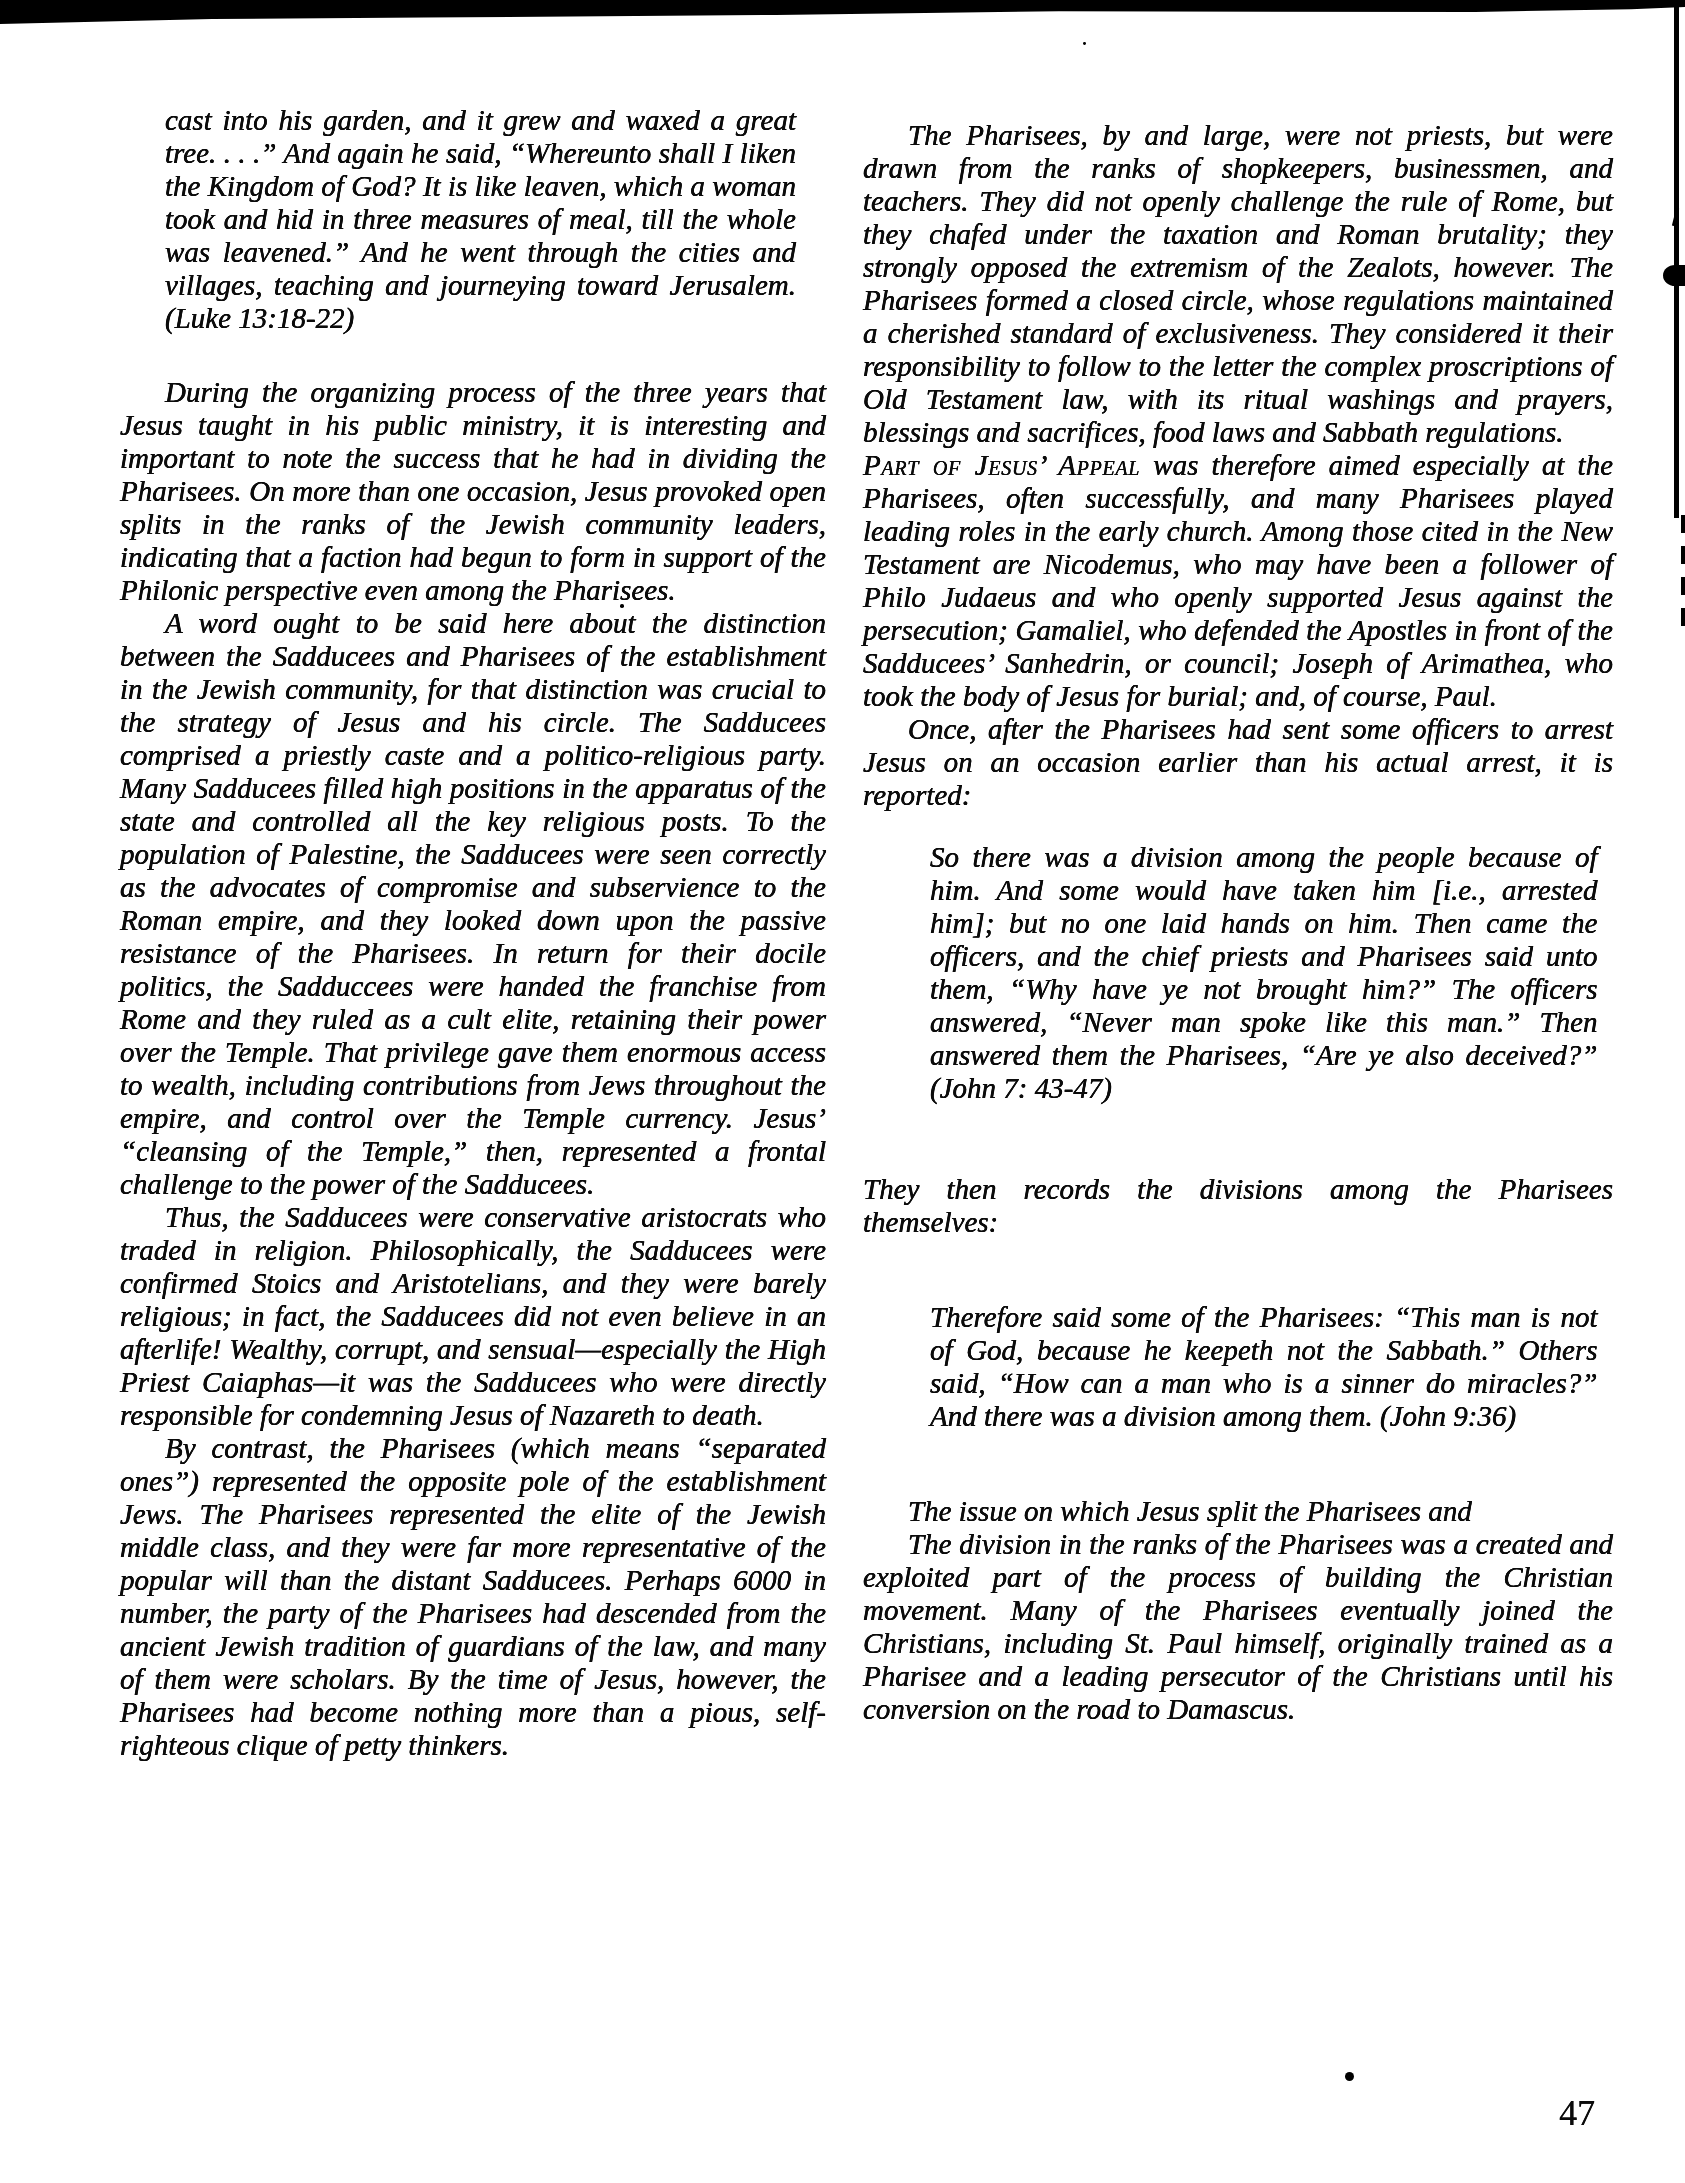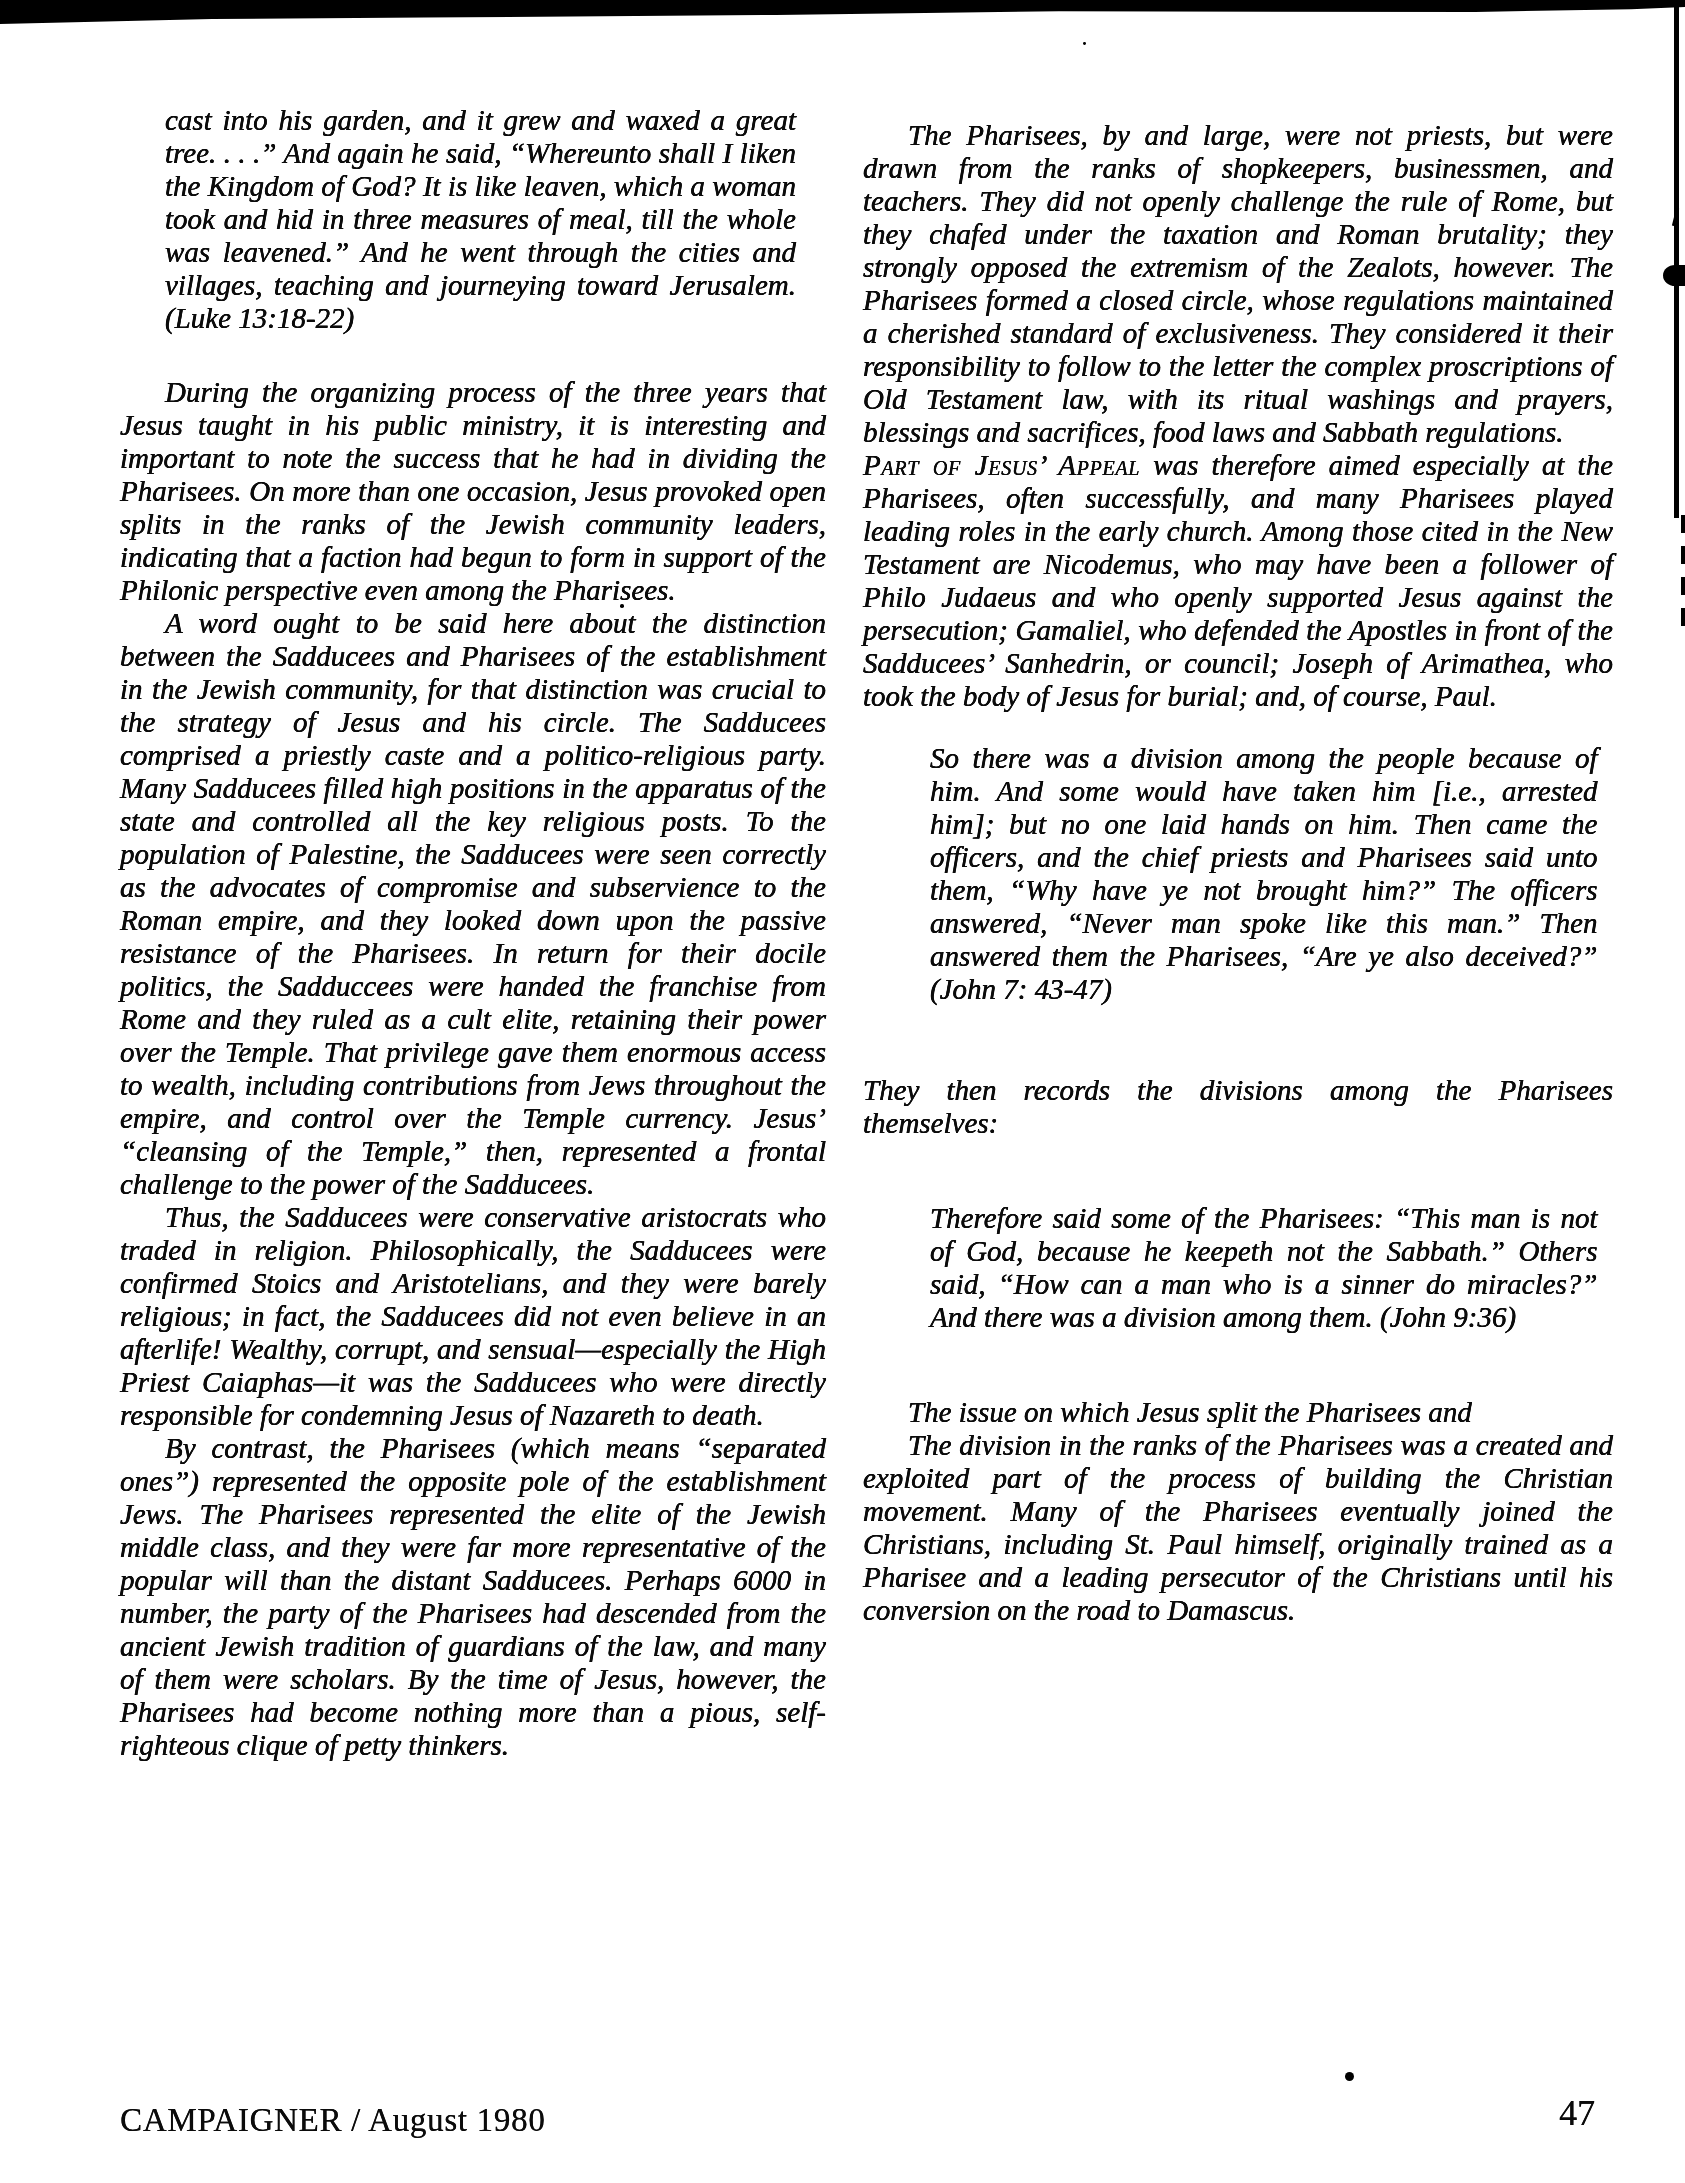--- a/index.html
+++ b/index.html
@@ -90,25 +90,25 @@
     <div class="quote q-gap-below">cast into his garden, and it grew and waxed a great tree. . . .” And again he said, “Whereunto shall I liken the Kingdom of God? It is like leaven, which a woman took and hid in three measures of meal, till the whole was leavened.” And he went through the cities and villages, teaching and journeying toward Jerusalem. (Luke 13:18-22)</div>
     <p>During the organizing process of the three years that Jesus taught in his public ministry, it is interesting and important to note the success that he had in dividing the Pharisees. On more than one occasion, Jesus provoked open splits in the ranks of the Jewish community leaders, indicating that a faction had begun to form in support of the Philonic perspective even among the Pharisees.</p>
     <p>A word ought to be said here about the distinction between the Sadducees and Pharisees of the establishment in the Jewish community, for that distinction was crucial to the strategy of Jesus and his circle. The Sadducees comprised a priestly caste and a politico-religious party. Many Sadducees filled high positions in the apparatus of the state and controlled all the key religious posts. To the population of Palestine, the Sadducees were seen correctly as the advocates of compromise and subservience to the Roman empire, and they looked down upon the passive resistance of the Pharisees. In return for their docile politics, the Sadduccees were handed the franchise from Rome and they ruled as a cult elite, retaining their power over the Temple. That privilege gave them enormous access to wealth, including contributions from Jews throughout the empire, and control over the Temple currency. Jesus’ “cleansing of the Temple,” then, represented a frontal challenge to the power of the Sadducees.</p>
     <p>Thus, the Sadducees were conservative aristocrats who traded in religion. Philosophically, the Sadducees were confirmed Stoics and Aristotelians, and they were barely religious; in fact, the Sadducees did not even believe in an afterlife! Wealthy, corrupt, and sensual—especially the High Priest Caiaphas—it was the Sadducees who were directly responsible for condemning Jesus of Nazareth to death.</p>
     <p>By contrast, the Pharisees (which means “separated ones”) represented the opposite pole of the establishment Jews. The Pharisees represented the elite of the Jewish middle class, and they were far more representative of the popular will than the distant Sadducees. Perhaps 6000 in number, the party of the Pharisees had descended from the ancient Jewish tradition of guardians of the law, and many of them were scholars. By the time of Jesus, however, the Pharisees had become nothing more than a pious, self-righteous clique of petty thinkers.</p>
   </div>
 
   <div class="col col-right">
     <p>The Pharisees, by and large, were not priests, but were drawn from the ranks of shopkeepers, businessmen, and teachers. They did not openly challenge the rule of Rome, but they chafed under the taxation and Roman brutality; they strongly opposed the extremism of the Zealots, however. The Pharisees formed a closed circle, whose regulations maintained a cherished standard of exclusiveness. They considered it their responsibility to follow to the letter the complex proscriptions of Old Testament law, with its ritual washings and prayers, blessings and sacrifices, food laws and Sabbath regulations.</p>
     <p class="no-indent section-gap"><span class="smallcaps">Part of Jesus’ Appeal</span><span> was therefore aimed especially at the Pharisees, often successfully, and many Pharisees played leading roles in the early church. Among those cited in the New Testament are Nicodemus, who may have been a follower of Philo Judaeus and who openly supported Jesus against the persecution; Gamaliel, who defended the Apostles in front of the Sadducees’ Sanhedrin, or council; Joseph of Arimathea, who took the body of Jesus for burial; and, of course, Paul.</span></p>
+    <p>Once, after the Pharisees had sent some officers to arrest Jesus on an occasion earlier than his actual arrest, it is reported:</p>
     <div class="quote q-gap-both">So there was a division among the people because of him. And some would have taken him [i.e., arrested him]; but no one laid hands on him. Then came the officers, and the chief priests and Pharisees said unto them, “Why have ye not brought him?” The officers answered, “Never man spoke like this man.” Then answered them the Pharisees, “Are ye also deceived?” (John 7: 43-47)</div>
     <p class="no-indent">They then records the divisions among the Pharisees themselves:</p>
     <div class="quote q-gap-both2">Therefore said some of the Pharisees: “This man is not of God, because he keepeth not the Sabbath.” Others said, “How can a man who is a sinner do miracles?” And there was a division among them. (John 9:36)</div>
     <p>The issue on which Jesus split the Pharisees and</p>
     <p>The division in the ranks of the Pharisees was a created and exploited part of the process of building the Christian movement. Many of the Pharisees eventually joined the Christians, including St. Paul himself, originally trained as a Pharisee and a leading persecutor of the Christians until his conversion on the road to Damascus.</p>
   </div>
 
-  <div class="footer-left">CAMPAIGNER / August 1980</div>
   <div class="page-number">47</div>
   <div class="ink-dot"></div>
 
 </div>
 
 
 </body></html>

